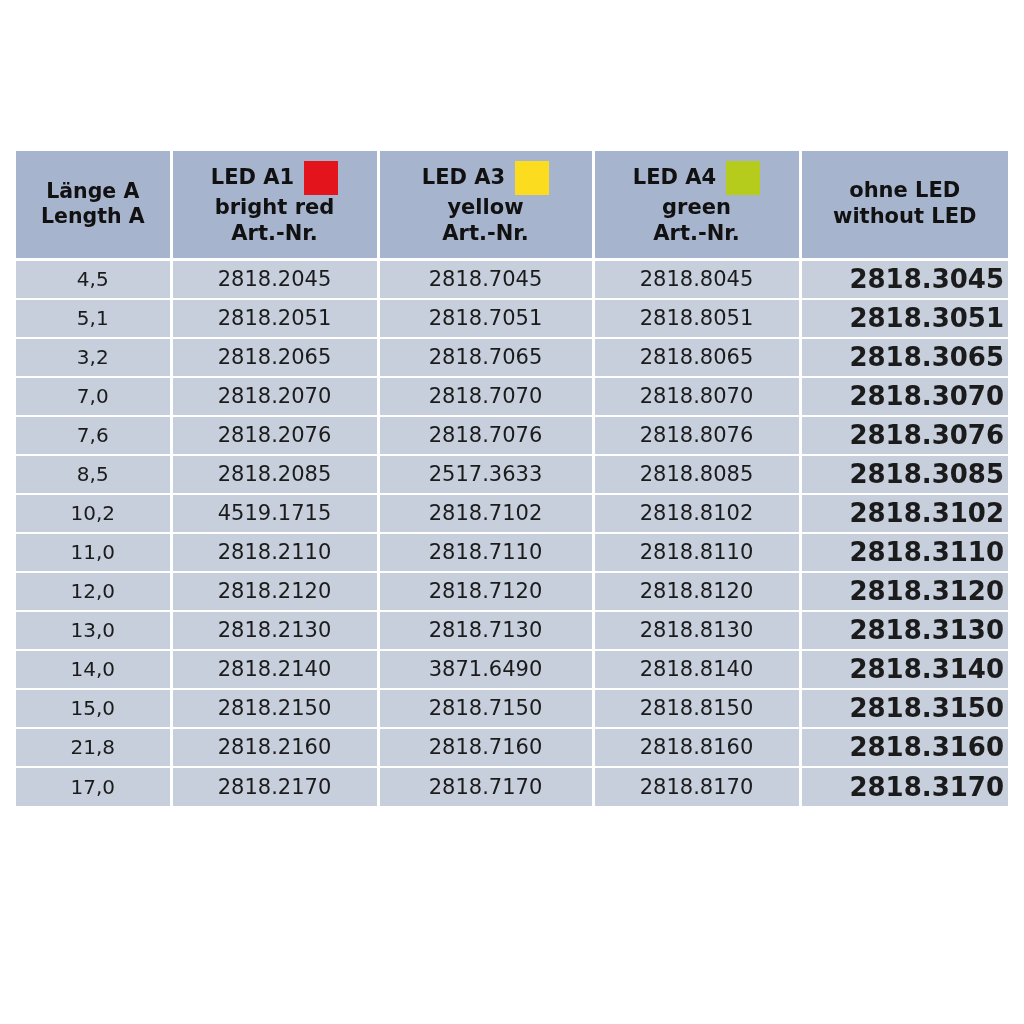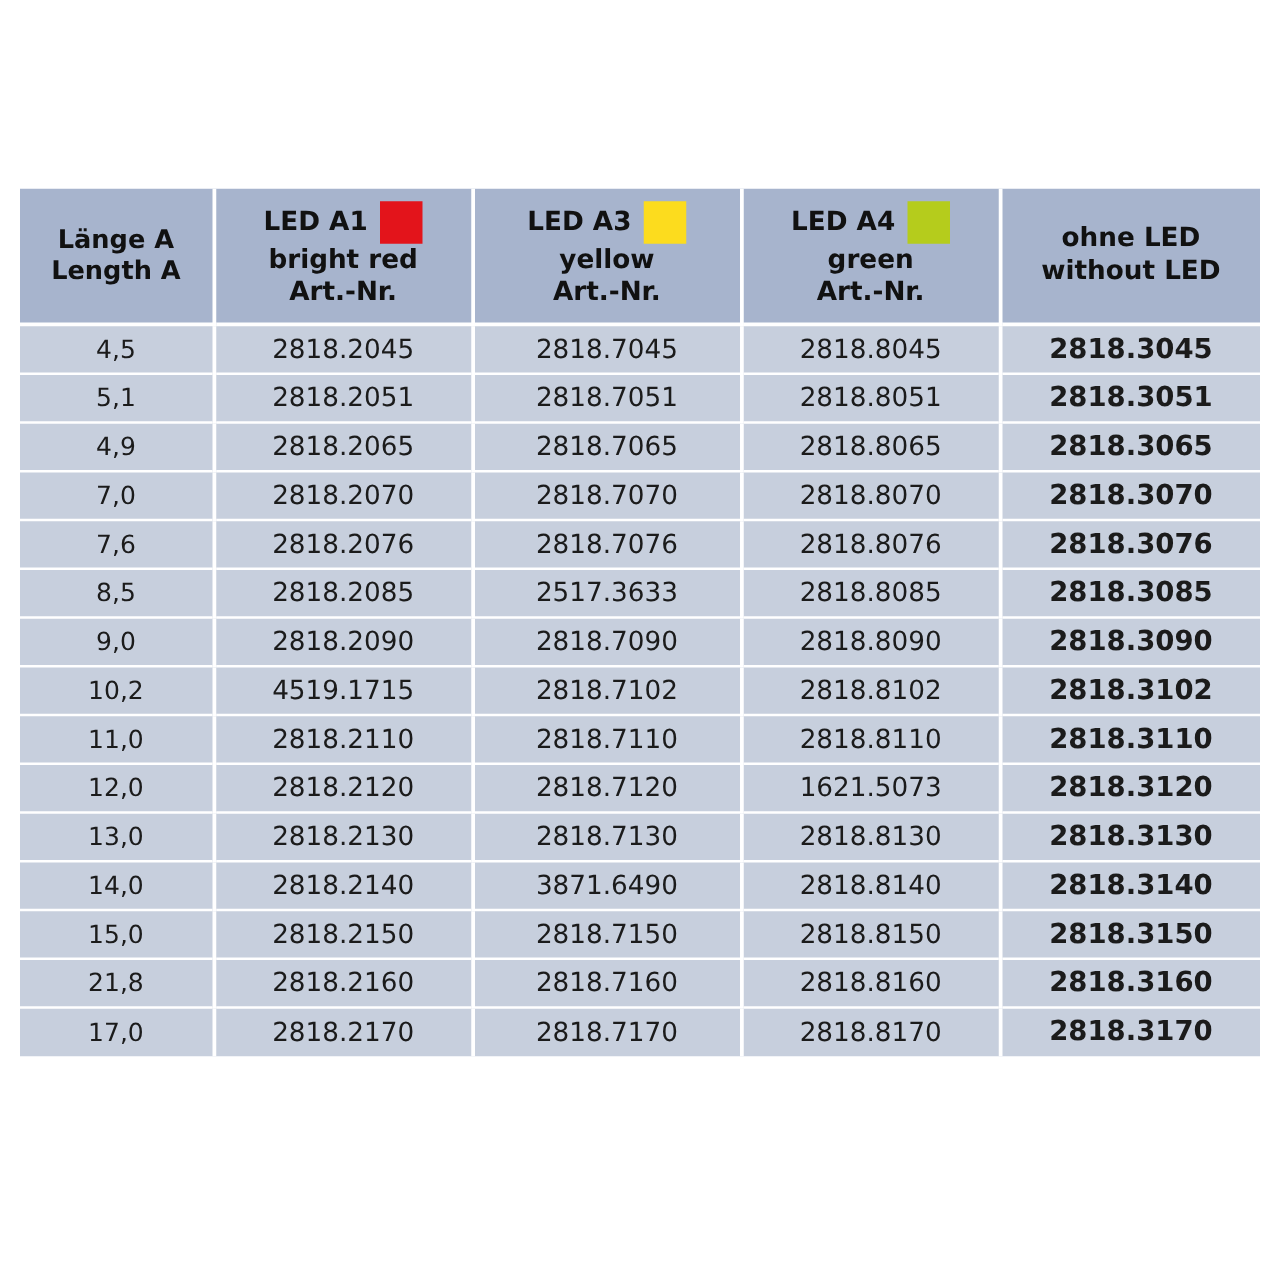--- a/index.html
+++ b/index.html
@@ -84,21 +84,22 @@
   tbody td:last-child { border-right: none; }
   tbody tr:last-child td { border-bottom: none; }
 
   tbody td.len {
     font-size: 20px;
     margin-top: 35px;
   }
 
   tbody td.nolled {
     font-weight: bold;
-    font-size: 22px;
+    font-size: 26px;
+    text-align: right;
   }
 </style>
 </head>
 <body>
 
 <div id="page">
 
   <table class="parts">
     <colgroup>
       <col class="c0">
@@ -158,21 +159,21 @@
           <td class="nolled">2818.3045</td>
         </tr>
         <tr>
           <td class="len">5,1</td>
           <td>2818.2051</td>
           <td>2818.7051</td>
           <td>2818.8051</td>
           <td class="nolled">2818.3051</td>
         </tr>
         <tr>
-          <td class="len">4,9</td>
+          <td class="len">3,2</td>
           <td>2818.2065</td>
           <td>2818.7065</td>
           <td>2818.8065</td>
           <td class="nolled">2818.3065</td>
         </tr>
         <tr>
           <td class="len">7,0</td>
           <td>2818.2070</td>
           <td>2818.7070</td>
           <td>2818.8070</td>
@@ -186,45 +187,38 @@
           <td class="nolled">2818.3076</td>
         </tr>
         <tr>
           <td class="len">8,5</td>
           <td>2818.2085</td>
           <td>2517.3633</td>
           <td>2818.8085</td>
           <td class="nolled">2818.3085</td>
         </tr>
         <tr>
-          <td class="len">9,0</td>
-          <td>2818.2090</td>
-          <td>2818.7090</td>
-          <td>2818.8090</td>
-          <td class="nolled">2818.3090</td>
-        </tr>
-        <tr>
           <td class="len">10,2</td>
           <td>4519.1715</td>
           <td>2818.7102</td>
           <td>2818.8102</td>
           <td class="nolled">2818.3102</td>
         </tr>
         <tr>
           <td class="len">11,0</td>
           <td>2818.2110</td>
           <td>2818.7110</td>
           <td>2818.8110</td>
           <td class="nolled">2818.3110</td>
         </tr>
         <tr>
           <td class="len">12,0</td>
           <td>2818.2120</td>
           <td>2818.7120</td>
-          <td>1621.5073</td>
+          <td>2818.8120</td>
           <td class="nolled">2818.3120</td>
         </tr>
         <tr>
           <td class="len">13,0</td>
           <td>2818.2130</td>
           <td>2818.7130</td>
           <td>2818.8130</td>
           <td class="nolled">2818.3130</td>
         </tr>
         <tr>

